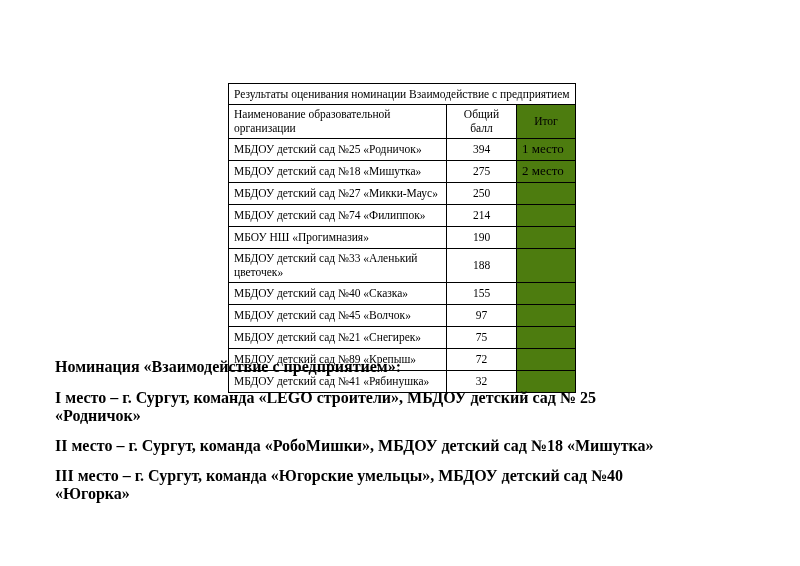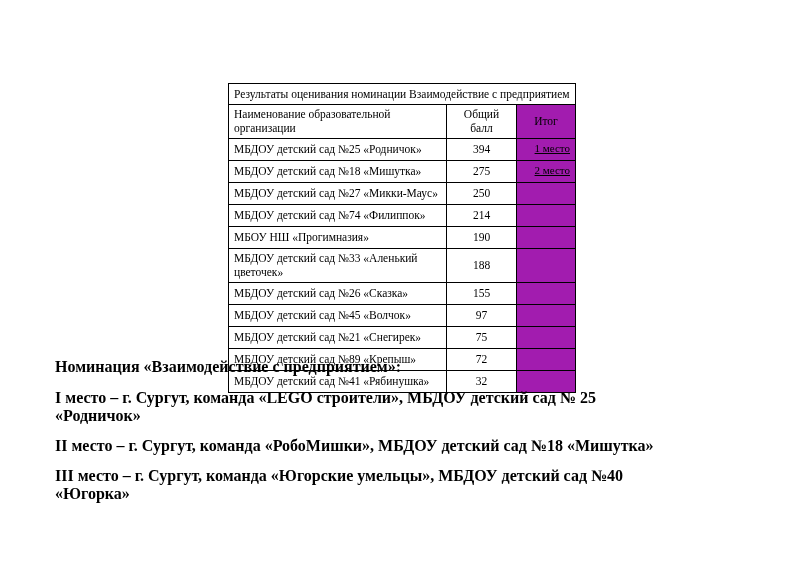--- a/index.html
+++ b/index.html
@@ -36,22 +36,22 @@
   }
   .header-row td {
     height: 21px;
   }
   .header-row .col-name { text-align: left; }
   .header-row .col-score { text-align: center; }
   .header-row .col-result { text-align: center; }
   tr.data-row td { height: 22px; }
   td.name-cell { text-align: left; }
   td.score-cell { text-align: center; }
-  td.result-cell { text-align: right; font-size: 11px; text-decoration: underline; }
-  .green { background: #a21caf; }
+  td.result-cell { text-align: left; font-size: 13px; }
+  .green { background: #4d7c0f; }
 
   .summary {
     position: absolute;
     left: 55px;
     top: 358px;
     width: 620px;
     font-size: 16px;
   }
   .summary-heading {
     font-weight: bold;
@@ -114,21 +114,21 @@
       <td class="result-cell green"></td>
     </tr>
 
     <tr class="data-row">
       <td class="name-cell">МБДОУ детский сад №33 «Аленький цветочек»</td>
       <td class="score-cell">188</td>
       <td class="result-cell green"></td>
     </tr>
 
     <tr class="data-row">
-      <td class="name-cell">МБДОУ детский сад №26 «Сказка»</td>
+      <td class="name-cell">МБДОУ детский сад №40 «Сказка»</td>
       <td class="score-cell">155</td>
       <td class="result-cell green"></td>
     </tr>
 
     <tr class="data-row">
       <td class="name-cell">МБДОУ детский сад №45 «Волчок»</td>
       <td class="score-cell">97</td>
       <td class="result-cell green"></td>
     </tr>
 

